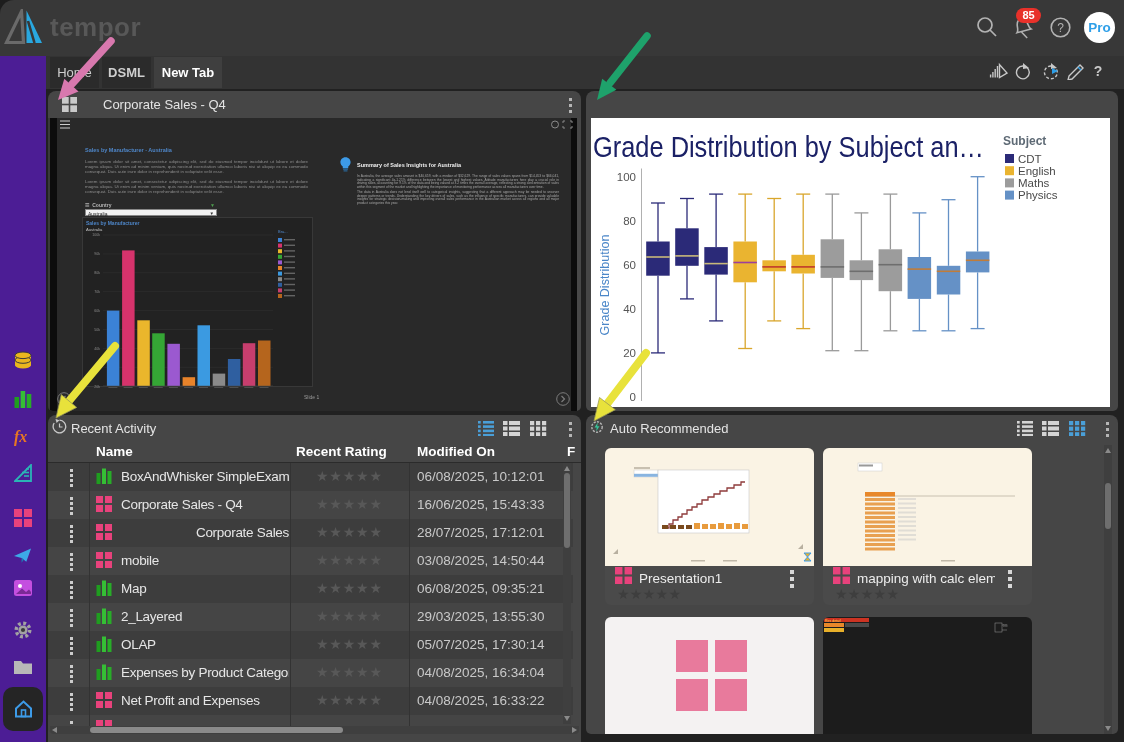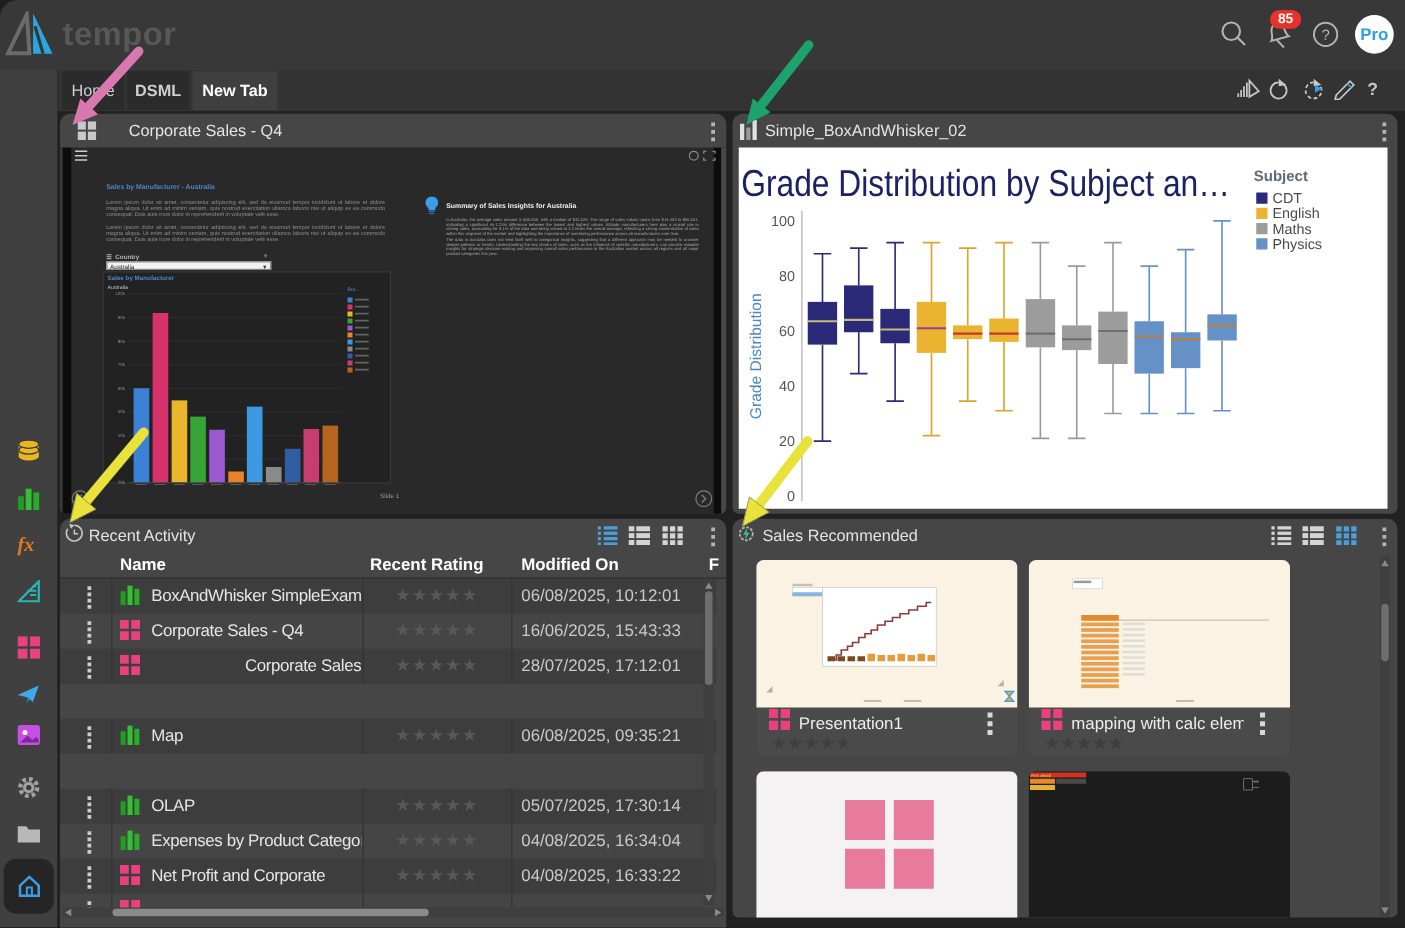--- a/index.html
+++ b/index.html
@@ -6,21 +6,21 @@
   html,body { width:1124px; height:742px; background:#1d1d1d; overflow:hidden;
     font-family:"Liberation Sans", sans-serif; }
   #app { position:relative; width:1124px; height:742px; }
   .abs { position:absolute; }
   
   #topbar { position:absolute; left:0; top:0; width:1124px; height:56px;
     background:#383838; border-radius:14px 0 0 0; }
   #logotext { position:absolute; left:50px; top:12px; font-size:26px; font-weight:bold;
     letter-spacing:0.5px; color:#585858; }
   
-  #sidebar { position:absolute; left:0; top:56px; width:46px; height:686px; background:#404040; }
+  #sidebar { position:absolute; left:0; top:56px; width:46px; height:686px; background:#4c1d95; }
   .sic { position:absolute; left:14px; width:18px; height:18px; }
   #homebtn { position:absolute; left:3px; top:631px; width:40px; height:44px;
     background:#252525; border-radius:10px; }
   
   #main { position:absolute; left:46px; top:56px; width:1078px; height:686px; background:#212121; }
   .tab { position:absolute; top:1px; height:31px; background:#2b2b2b; color:#cfcfcf;
     font-size:13px; text-align:center; line-height:31px; }
   .tab.active { background:#3f3f3f; color:#ffffff; font-weight:bold; }
   
   .panel { position:absolute; background:#464646; border-radius:8px 8px 5px 5px; }
@@ -295,33 +295,20 @@
           <path d="M8.5 4 L5.5 7 L8.5 10" fill="none" stroke="#7c7c7c" stroke-width="1.2"></path>
         </svg>
       <svg class="abs" style="left:508px;top:274px" width="14" height="14" viewBox="0 0 14 14">
           <circle cx="7" cy="7" r="6.3" fill="none" stroke="#7c7c7c" stroke-width="1"></circle>
           <path d="M5.5 4 L8.5 7 L5.5 10" fill="none" stroke="#7c7c7c" stroke-width="1.2"></path>
         </svg>
       <div class="abs" style="left:256px;top:276px;color:#9a9a9a;font-size:5px;">Slide 1</div>
     </div>
   </div>
   <div class="panel" style="left:586px;top:91px;width:532px;height:320px;">
-    <div class="phead">
-      <svg class="abs" style="left:6px;top:5px" width="14" height="16" viewBox="0 0 14 16">
-        <rect x="0" y="3" width="3.4" height="13" fill="#e0e0e0"></rect>
-        <rect x="5" y="6" width="3.4" height="10" fill="#9a9a9a"></rect>
-        <rect x="10" y="0" width="3.4" height="16" fill="#e0e0e0"></rect>
-      </svg>
-      <div class="ptitle" style="left:26px;">Simple_BoxAndWhisker_02</div>
-      <div class="pdots">
-          <div class="dotsq"></div>
-          <div class="dotsq"></div>
-          <div class="dotsq"></div>
-        </div>
-    </div>
     <svg class="abs" style="left:5px;top:27px;background:#ffffff;" width="519" height="289" viewBox="0 0 519 289">
       <text x="2" y="39" font-size="30" fill="#1b2166" font-family="Liberation Sans" textLength="391" lengthAdjust="spacingAndGlyphs">Grade Distribution by Subject an…</text>
       <text x="412" y="26.5" font-size="12" font-weight="bold" fill="#5e6a75" font-family="Liberation Sans">Subject</text>
       <rect x="414" y="36.0" width="9" height="9" fill="#2b2a78"></rect>
       <text x="427" y="44.5" font-size="11.5" fill="#4a4a4a" font-family="Liberation Sans">CDT</text>
       <rect x="414" y="48.2" width="9" height="9" fill="#eab430"></rect>
       <text x="427" y="56.7" font-size="11.5" fill="#4a4a4a" font-family="Liberation Sans">English</text>
       <rect x="414" y="60.4" width="9" height="9" fill="#9c9c9c"></rect>
       <text x="427" y="68.9" font-size="11.5" fill="#4a4a4a" font-family="Liberation Sans">Maths</text>
       <rect x="414" y="72.6" width="9" height="9" fill="#6591c6"></rect>
@@ -540,113 +527,154 @@
               <rect x="9" y="9" width="7" height="7"></rect>
             </g>
           </svg>
         <div class="rname">Corporate Sales</div>
         <div class="rstars">★★★★★</div>
         <div class="rdate">28/07/2025, 17:12:01</div>
         <div class="cline" style="left:41px;"></div>
           <div class="cline" style="left:242px;"></div>
           <div class="cline" style="left:361px;"></div>
       </div>
-      <div class="trow odd" style="top:134px;">
-        <div class="rdots">
-            <div class="dotsq"></div>
-            <div class="dotsq"></div>
-            <div class="dotsq"></div>
-            <div class="dotsq"></div>
-          </div>
-        <svg class="ricon" width="16" height="16" viewBox="0 0 16 16">
-            <rect x="0.5" y="5" width="4" height="11" fill="#1f9e1f"></rect>
-            <rect x="6" y="0.5" width="4" height="15.5" fill="#35bf35"></rect>
-            <rect x="11.5" y="3" width="4" height="13" fill="#28ad28"></rect>
-          </svg>
-        <div class="rname">Map</div>
-        <div class="rstars">★★★★★</div>
-        <div class="rdate">06/08/2025, 09:35:21</div>
-        <div class="cline" style="left:41px;"></div>
-          <div class="cline" style="left:242px;"></div>
-          <div class="cline" style="left:361px;"></div>
-      </div>
-      <div class="trow odd" style="top:190px;">
-        <div class="rdots">
-            <div class="dotsq"></div>
-            <div class="dotsq"></div>
-            <div class="dotsq"></div>
-            <div class="dotsq"></div>
-          </div>
-        <svg class="ricon" width="16" height="16" viewBox="0 0 16 16">
-            <rect x="0.5" y="5" width="4" height="11" fill="#1f9e1f"></rect>
-            <rect x="6" y="0.5" width="4" height="15.5" fill="#35bf35"></rect>
-            <rect x="11.5" y="3" width="4" height="13" fill="#28ad28"></rect>
-          </svg>
-        <div class="rname">OLAP</div>
-        <div class="rstars">★★★★★</div>
-        <div class="rdate">05/07/2025, 17:30:14</div>
-        <div class="cline" style="left:41px;"></div>
-          <div class="cline" style="left:242px;"></div>
-          <div class="cline" style="left:361px;"></div>
-      </div>
-      <div class="trow even" style="top:218px;">
-        <div class="rdots">
-            <div class="dotsq"></div>
-            <div class="dotsq"></div>
-            <div class="dotsq"></div>
-            <div class="dotsq"></div>
-          </div>
-        <svg class="ricon" width="16" height="16" viewBox="0 0 16 16">
-            <rect x="0.5" y="5" width="4" height="11" fill="#1f9e1f"></rect>
-            <rect x="6" y="0.5" width="4" height="15.5" fill="#35bf35"></rect>
-            <rect x="11.5" y="3" width="4" height="13" fill="#28ad28"></rect>
-          </svg>
-        <div class="rname">Expenses by Product Category a</div>
-        <div class="rstars">★★★★★</div>
-        <div class="rdate">04/08/2025, 16:34:04</div>
-        <div class="cline" style="left:41px;"></div>
-          <div class="cline" style="left:242px;"></div>
-          <div class="cline" style="left:361px;"></div>
-      </div>
-      <div class="trow odd" style="top:246px;">
+      <div class="trow even" style="top:106px;">
         <div class="rdots">
             <div class="dotsq"></div>
             <div class="dotsq"></div>
             <div class="dotsq"></div>
             <div class="dotsq"></div>
           </div>
         <svg class="ricon" width="16" height="16" viewBox="0 0 16 16">
             <g fill="#e8427c">
               <rect x="0" y="0" width="7" height="7"></rect>
               <rect x="9" y="0" width="7" height="7"></rect>
               <rect x="0" y="9" width="7" height="7"></rect>
               <rect x="9" y="9" width="7" height="7"></rect>
             </g>
           </svg>
-        <div class="rname">Net Profit and Corporate</div>
+        <div class="rname">mobile</div>
         <div class="rstars">★★★★★</div>
-        <div class="rdate">04/08/2025, 16:33:22</div>
-        <div class="cline" style="left:41px;"></div>
-          <div class="cline" style="left:242px;"></div>
-          <div class="cline" style="left:361px;"></div>
-      </div>
-      <div class="trow even" style="top:274px;">
-        <div class="rdots">
+        <div class="rdate">03/08/2025, 14:50:44</div>
+        <div class="cline" style="left:41px;"></div>
+          <div class="cline" style="left:242px;"></div>
+          <div class="cline" style="left:361px;"></div>
+      </div>
+      <div class="trow odd" style="top:134px;">
+        <div class="rdots">
+            <div class="dotsq"></div>
+            <div class="dotsq"></div>
+            <div class="dotsq"></div>
+            <div class="dotsq"></div>
+          </div>
+        <svg class="ricon" width="16" height="16" viewBox="0 0 16 16">
+            <rect x="0.5" y="5" width="4" height="11" fill="#1f9e1f"></rect>
+            <rect x="6" y="0.5" width="4" height="15.5" fill="#35bf35"></rect>
+            <rect x="11.5" y="3" width="4" height="13" fill="#28ad28"></rect>
+          </svg>
+        <div class="rname">Map</div>
+        <div class="rstars">★★★★★</div>
+        <div class="rdate">06/08/2025, 09:35:21</div>
+        <div class="cline" style="left:41px;"></div>
+          <div class="cline" style="left:242px;"></div>
+          <div class="cline" style="left:361px;"></div>
+      </div>
+      <div class="trow even" style="top:162px;">
+        <div class="rdots">
+            <div class="dotsq"></div>
+            <div class="dotsq"></div>
+            <div class="dotsq"></div>
+            <div class="dotsq"></div>
+          </div>
+        <svg class="ricon" width="16" height="16" viewBox="0 0 16 16">
+            <rect x="0.5" y="5" width="4" height="11" fill="#1f9e1f"></rect>
+            <rect x="6" y="0.5" width="4" height="15.5" fill="#35bf35"></rect>
+            <rect x="11.5" y="3" width="4" height="13" fill="#28ad28"></rect>
+          </svg>
+        <div class="rname">2_Layered</div>
+        <div class="rstars">★★★★★</div>
+        <div class="rdate">29/03/2025, 13:55:30</div>
+        <div class="cline" style="left:41px;"></div>
+          <div class="cline" style="left:242px;"></div>
+          <div class="cline" style="left:361px;"></div>
+      </div>
+      <div class="trow odd" style="top:190px;">
+        <div class="rdots">
+            <div class="dotsq"></div>
+            <div class="dotsq"></div>
+            <div class="dotsq"></div>
+            <div class="dotsq"></div>
+          </div>
+        <svg class="ricon" width="16" height="16" viewBox="0 0 16 16">
+            <rect x="0.5" y="5" width="4" height="11" fill="#1f9e1f"></rect>
+            <rect x="6" y="0.5" width="4" height="15.5" fill="#35bf35"></rect>
+            <rect x="11.5" y="3" width="4" height="13" fill="#28ad28"></rect>
+          </svg>
+        <div class="rname">OLAP</div>
+        <div class="rstars">★★★★★</div>
+        <div class="rdate">05/07/2025, 17:30:14</div>
+        <div class="cline" style="left:41px;"></div>
+          <div class="cline" style="left:242px;"></div>
+          <div class="cline" style="left:361px;"></div>
+      </div>
+      <div class="trow even" style="top:218px;">
+        <div class="rdots">
+            <div class="dotsq"></div>
+            <div class="dotsq"></div>
+            <div class="dotsq"></div>
+            <div class="dotsq"></div>
+          </div>
+        <svg class="ricon" width="16" height="16" viewBox="0 0 16 16">
+            <rect x="0.5" y="5" width="4" height="11" fill="#1f9e1f"></rect>
+            <rect x="6" y="0.5" width="4" height="15.5" fill="#35bf35"></rect>
+            <rect x="11.5" y="3" width="4" height="13" fill="#28ad28"></rect>
+          </svg>
+        <div class="rname">Expenses by Product Category a</div>
+        <div class="rstars">★★★★★</div>
+        <div class="rdate">04/08/2025, 16:34:04</div>
+        <div class="cline" style="left:41px;"></div>
+          <div class="cline" style="left:242px;"></div>
+          <div class="cline" style="left:361px;"></div>
+      </div>
+      <div class="trow odd" style="top:246px;">
+        <div class="rdots">
+            <div class="dotsq"></div>
             <div class="dotsq"></div>
             <div class="dotsq"></div>
             <div class="dotsq"></div>
           </div>
         <svg class="ricon" width="16" height="16" viewBox="0 0 16 16">
             <g fill="#e8427c">
               <rect x="0" y="0" width="7" height="7"></rect>
               <rect x="9" y="0" width="7" height="7"></rect>
               <rect x="0" y="9" width="7" height="7"></rect>
               <rect x="9" y="9" width="7" height="7"></rect>
             </g>
           </svg>
+        <div class="rname">Net Profit and Expenses</div>
+        <div class="rstars">★★★★★</div>
+        <div class="rdate">04/08/2025, 16:33:22</div>
+        <div class="cline" style="left:41px;"></div>
+          <div class="cline" style="left:242px;"></div>
+          <div class="cline" style="left:361px;"></div>
+      </div>
+      <div class="trow even" style="top:274px;">
+        <div class="rdots">
+            <div class="dotsq"></div>
+            <div class="dotsq"></div>
+            <div class="dotsq"></div>
+          </div>
+        <svg class="ricon" width="16" height="16" viewBox="0 0 16 16">
+            <g fill="#e8427c">
+              <rect x="0" y="0" width="7" height="7"></rect>
+              <rect x="9" y="0" width="7" height="7"></rect>
+              <rect x="0" y="9" width="7" height="7"></rect>
+              <rect x="9" y="9" width="7" height="7"></rect>
+            </g>
+          </svg>
 
         <div class="cline" style="left:41px;"></div>
           <div class="cline" style="left:242px;"></div>
           <div class="cline" style="left:361px;"></div>
       </div>
     </div>
     <div class="vsb" style="left:515px;top:48px;height:261px;">
       <svg class="abs" style="left:0;top:2px" width="8" height="8">
           <path d="M4 1 L7 6 L1 6 Z" fill="#8a8a8a"></path>
         </svg>
@@ -664,21 +692,21 @@
           <path d="M7 4 L2 1 L2 7 Z" fill="#8a8a8a"></path>
         </svg>
     </div>
   </div>
   <div class="panel" style="left:586px;top:415px;width:532px;height:319px;overflow:hidden;">
     <div class="phead">
       <svg class="abs" style="left:4px;top:5px" width="14" height="14" viewBox="0 0 14 14">
         <circle cx="7" cy="7" r="5.2" fill="none" stroke="#b5b5b5" stroke-width="1.4" stroke-dasharray="2.2 1.2"></circle>
         <path d="M7.8 2.5 L4.5 7.5 L6.8 7.5 L6 11.5 L9.5 6.2 L7.2 6.2 Z" fill="#35c49a"></path>
       </svg>
-      <div class="ptitle" style="left:24px;">Sales Recommended</div>
+      <div class="ptitle" style="left:24px;">Auto Recommended</div>
       <svg class="vicons" style="left:431px;" width="70" height="16" viewBox="0 0 70 16">
         <g fill="#d4d4d4">
             <rect x="0" y="1" width="2.7" height="2.6"></rect>
             <rect x="5" y="1" width="11" height="2.6"></rect>
         <rect x="0" y="5.3" width="2.7" height="2.6"></rect>
             <rect x="5" y="5.3" width="11" height="2.6"></rect>
         <rect x="0" y="9.6" width="2.7" height="2.6"></rect>
             <rect x="5" y="9.6" width="11" height="2.6"></rect>
         <rect x="0" y="13.9" width="2.7" height="2.6"></rect>
             <rect x="5" y="13.9" width="11" height="2.6"></rect>

